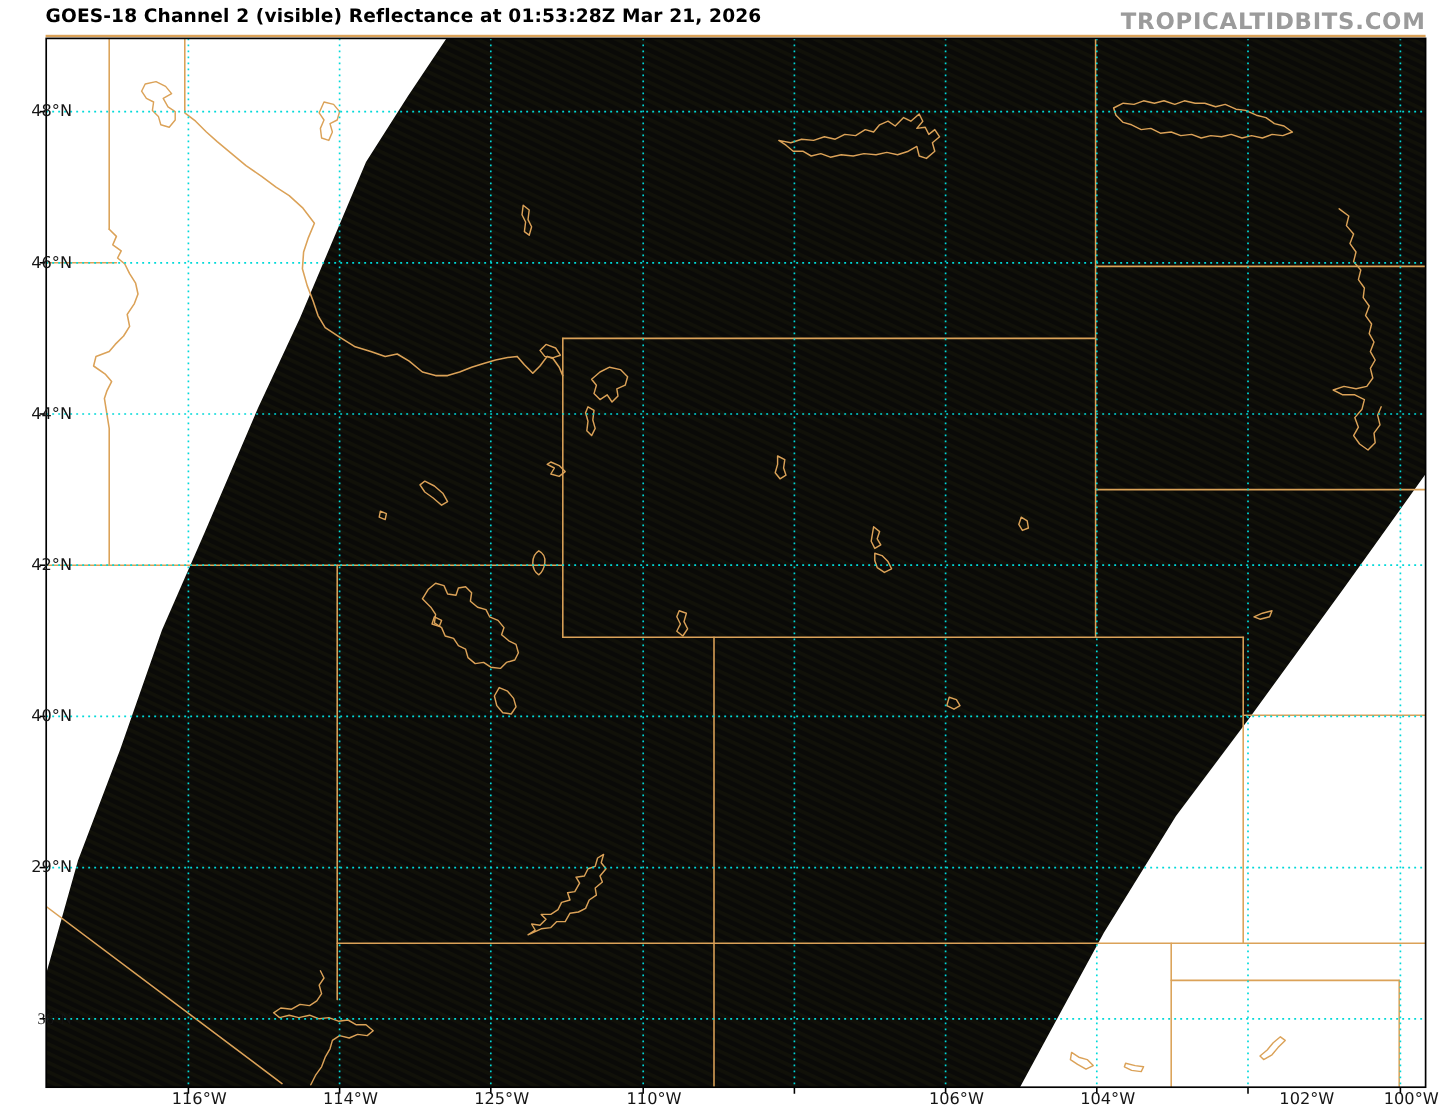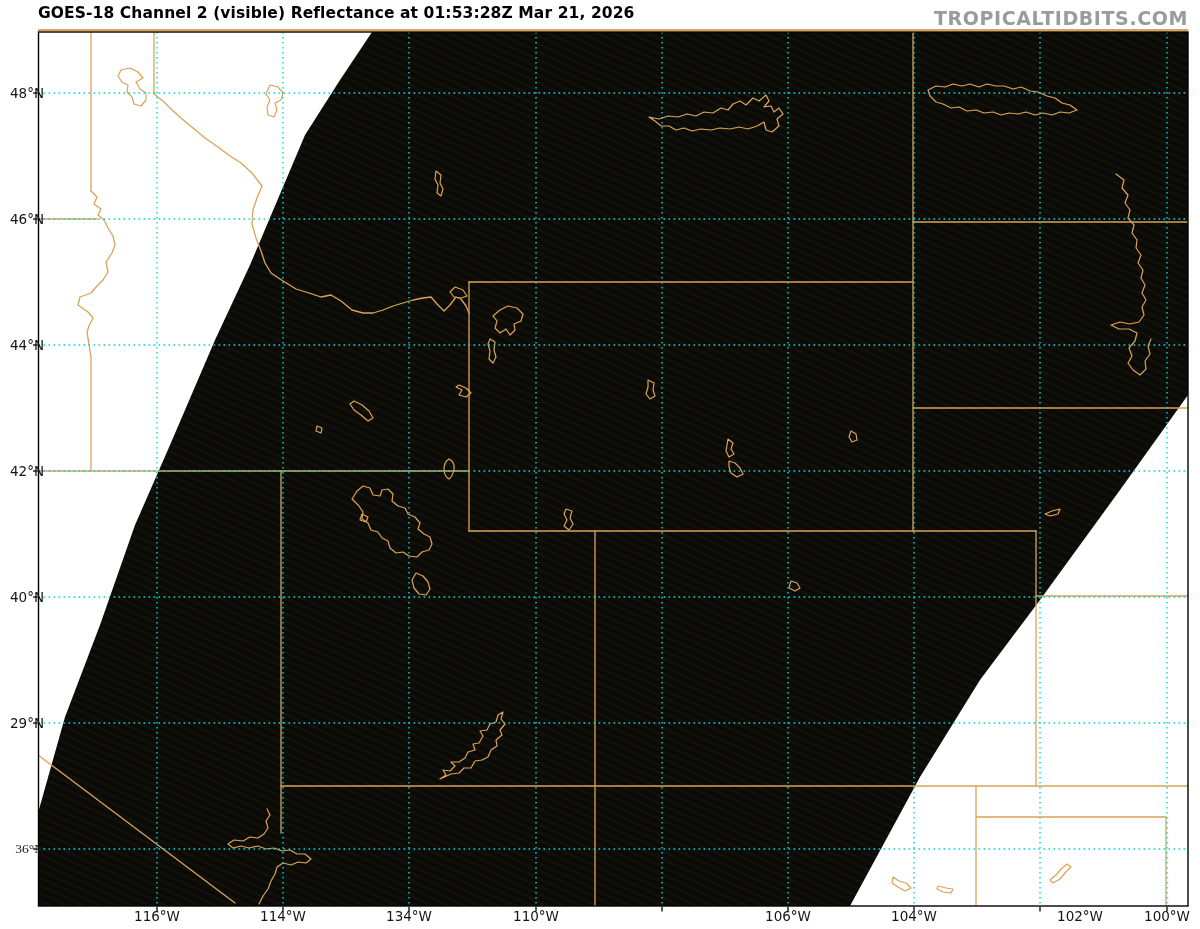--- a/index.html
+++ b/index.html
@@ -12,24 +12,24 @@
     position:absolute;left:38px;top:4px;font-size:15.5px;font-weight:bold;color:#000;
     white-space:nowrap;letter-spacing:0.1px;
   }
   .watermark{
     position:absolute;right:12px;top:7px;font-size:19px;font-weight:bold;color:#9b9b9b;
     letter-spacing:0.6px;white-space:nowrap;
   }
   .canada-line{position:absolute;left:38px;top:29px;width:1150px;height:2px;background:var(--border-color,#dba258);}
   svg.mapsvg{position:absolute;left:0;top:0;}
   .lat-label{
-    position:absolute;left:0px;width:44px;text-align:right;font-size:13.5px;color:#151515;line-height:16px;
+    position:absolute;left:16px;width:44px;text-align:right;font-size:13.5px;color:#151515;line-height:16px;
   }
   .lon-label{
-    position:absolute;width:64px;text-align:center;font-size:13.5px;color:#151515;top:908px;line-height:16px;
+    position:absolute;width:64px;text-align:right;font-size:13.5px;color:#151515;top:908px;line-height:16px;
   }
 </style>
 </head>
 <body>
 
 <div class="page">
 
   <div class="title-bar">
     <div class="map-title">GOES-18 Channel 2 (visible) Reflectance at 01:53:28Z Mar 21, 2026</div>
     <div class="watermark" style="color: rgb(155, 155, 155);">TROPICALTIDBITS.COM</div>
@@ -143,21 +143,21 @@
         <line x1="33" y1="471" x2="37.8" y2="471" stroke="#000000" stroke-width="1.3"></line>
         <line x1="33" y1="597" x2="37.8" y2="597" stroke="#000000" stroke-width="1.3"></line>
         <line x1="33" y1="723" x2="37.8" y2="723" stroke="#000000" stroke-width="1.3"></line>
         <line x1="33" y1="849" x2="37.8" y2="849" stroke="#000000" stroke-width="1.3"></line>
       </g>
   </svg>
 
   <div id="labels">
       <div class="lon-label" style="left: 125px;">116°W</div>
       <div class="lon-label" style="left: 251px;">114°W</div>
-      <div class="lon-label" style="left: 377px;">134°W</div>
+      <div class="lon-label" style="left: 377px;">125°W</div>
       <div class="lon-label" style="left: 504px;">110°W</div>
       <div class="lon-label" style="left: 666px; margin-top: 40px;">108°W</div>
       <div class="lon-label" style="left: 756px;">106°W</div>
       <div class="lon-label" style="left: 882px;">104°W</div>
       <div class="lon-label" style="left: 1048px;">102°W</div>
       <div class="lon-label" style="left: 1135px;">100°W</div>
       <div class="lat-label" style="top: 85px;">48°N</div>
       <div class="lat-label" style="top: 211px;">46°N</div>
       <div class="lat-label" style="top: 337px;">44°N</div>
       <div class="lat-label" style="top: 463px;">42°N</div>

